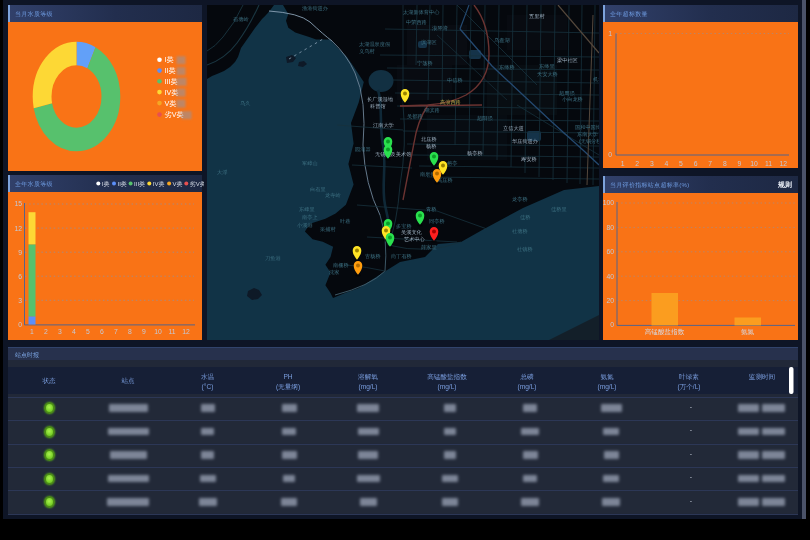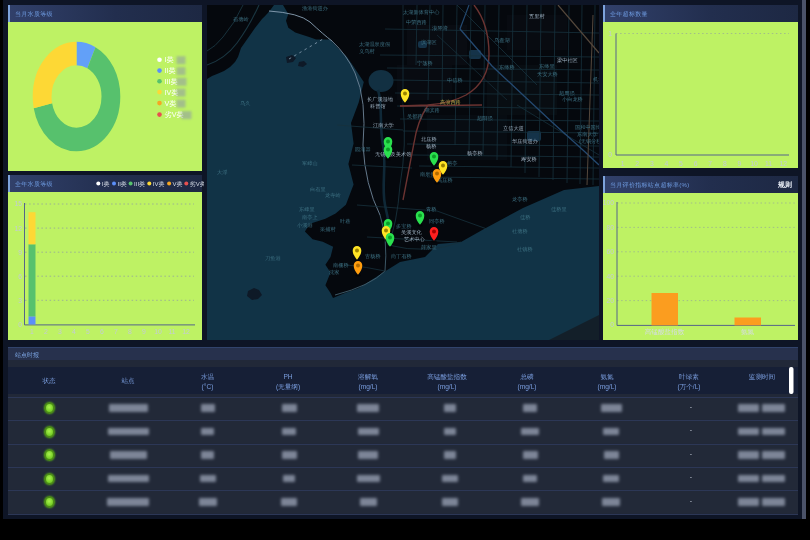--- a/index.html
+++ b/index.html
@@ -1,18 +1,18 @@
 <!DOCTYPE html>
 <html><head>
 <meta charset="utf-8">
 <style>
 html,body{margin:0;padding:0;background:#000;}
 *{box-sizing:border-box;font-family:"Liberation Sans",sans-serif;}
 #stage{position:relative;width:810px;height:540px;background:#0e1526;overflow:hidden;}
-.panel{position:absolute;background:#bef264;}
+.panel{position:absolute;background:#f97316;}
 .phead{position:absolute;left:0;top:0;right:0;height:17px;background:linear-gradient(90deg,#31406a 0%,#222e4e 55%,#1d2843 100%);border-left:2px solid #7da3dc;}
 .phead .t{position:absolute;left:5px;top:4.5px;font-size:6px;color:#6f9ce2;letter-spacing:.3px;}
 .blk{position:absolute;background:#000;}
 svg text{font-family:"Liberation Sans",sans-serif;}
 .dot{position:absolute;width:11px;height:12px;border-radius:50%;background:radial-gradient(circle at 45% 40%,#aaf04f,#7bd32a 60%,#65b821);border:2px solid #4c8c18;box-shadow:0 0 2px #5abf1f;}
 .pill{position:absolute;height:7.5px;border-radius:1px;background:#8d96a8;filter:blur(1.6px);opacity:.85;}
 .rowline{position:absolute;left:0;right:0;height:0;border-top:1px solid #2c3756;}
 </style>
 </head>
 <body>

